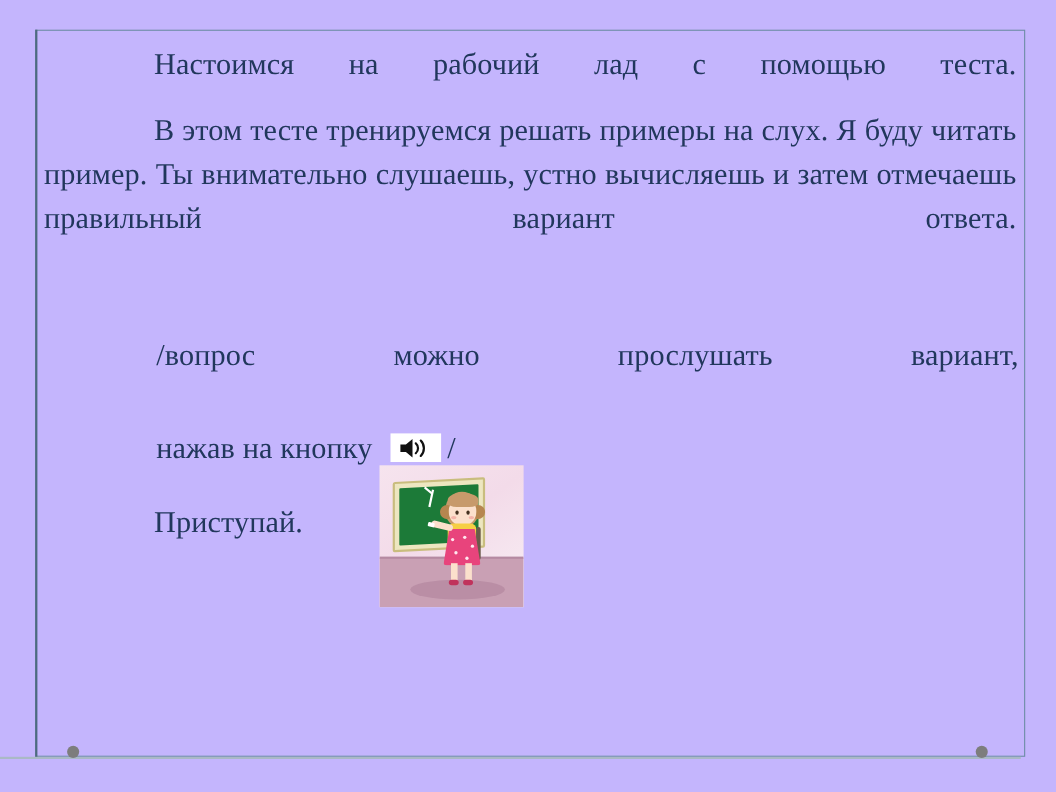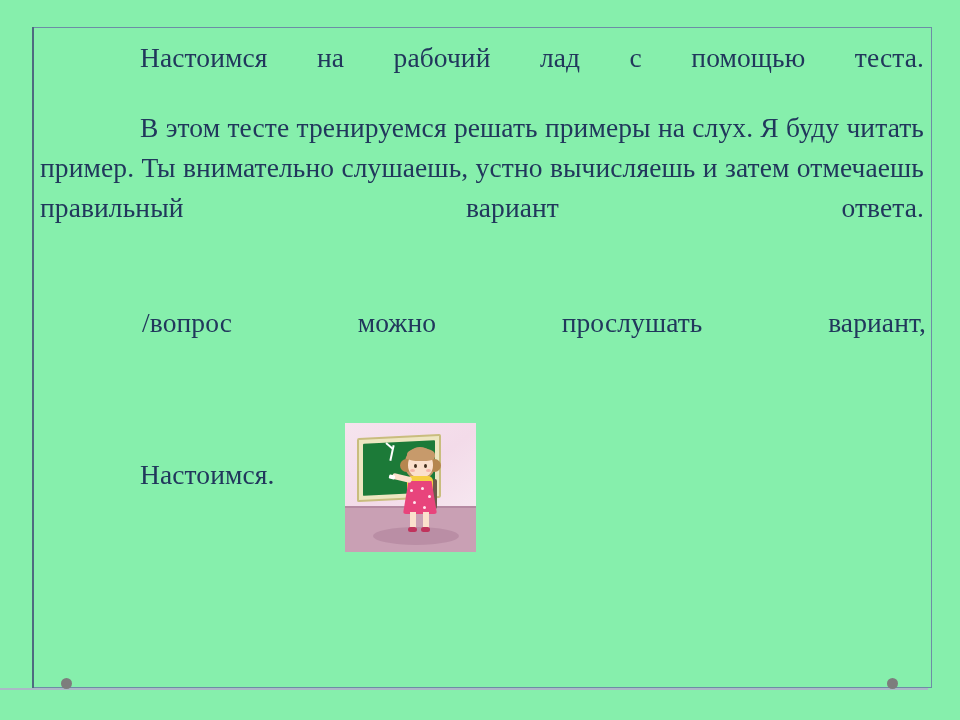--- a/index.html
+++ b/index.html
@@ -12,21 +12,21 @@
     height: 720px;
     background: #fffaf4;
     font-family: "Liberation Serif", "DejaVu Serif", serif;
     overflow: hidden;
   }
 
   #slide {
     position: relative;
     width: 960px;
     height: 720px;
-    background: #86efac;
+    background: #c4b5fd;
   }
 
   
   #frame {
     position: absolute;
     left: 32px;
     top: 27px;
     width: 900px;
     height: 661px;
     border: 1px solid #6d8ca6;
@@ -85,21 +85,21 @@
     top: 8px;
     width: 884px;
     text-align: justify;
     text-indent: 100px;
   }
   #para1 > .justify-filler { display: inline-block; width: 100%; height: 0; }
 
   #para2 {
     position: absolute;
     left: 0px;
-    top: 78px;
+    top: 68px;
     width: 884px;
     text-indent: 100px;
   }
   #para2 > .justify-filler { display: inline-block; width: 100%; height: 0; }
 
   #para3 {
     position: absolute;
     left: 102px;
     top: 272px;
     width: 784px;
@@ -294,23 +294,28 @@
   <div class="corner-dot" id="dot-right"></div>
 
   <div id="content">
 
     <p class="para" id="para1"><span>Настоимся  на рабочий лад с  помощью  теста.</span><span class="justify-filler"></span></p>
 
     <p class="para" id="para2"><span>В этом тесте тренируемся решать примеры на слух. Я буду читать пример. Ты внимательно слушаешь, устно вычисляешь и затем отмечаешь правильный вариант ответа.</span><span class="justify-filler"></span></p>
 
     <p class="para" id="para3">
       <span class="line-a"><span>/вопрос можно прослушать вариант,</span><span class="justify-filler"></span></span>
+      <span class="line-b"><span>нажав на кнопку</span><span class="speaker-btn"><svg width="30" height="19" viewBox="0 0 30 19" xmlns="http://www.w3.org/2000/svg">
+              <path d="M1 6 h5 L12 1 v17 L6 13 H1 Z" fill="#111111"></path>
+              <path d="M15 5 a6 6 0 0 1 0 9" stroke="#111111" stroke-width="2" fill="none" stroke-linecap="round"></path>
+              <path d="M19.5 2.5 a10 10 0 0 1 0 14" stroke="#111111" stroke-width="2" fill="none" stroke-linecap="round"></path>
+            </svg></span><span>/</span></span>
     </p>
 
-    <p class="para" id="para4">Настоимся.</p>
+    <p class="para" id="para4">Приступай.</p>
 
   </div>
 
   <div id="clipart">
     <div class="floor"></div>
     <div class="floor-line"></div>
     <div class="shadow"></div>
 
     <div class="board-frame">
       <div class="board-inner"></div>

